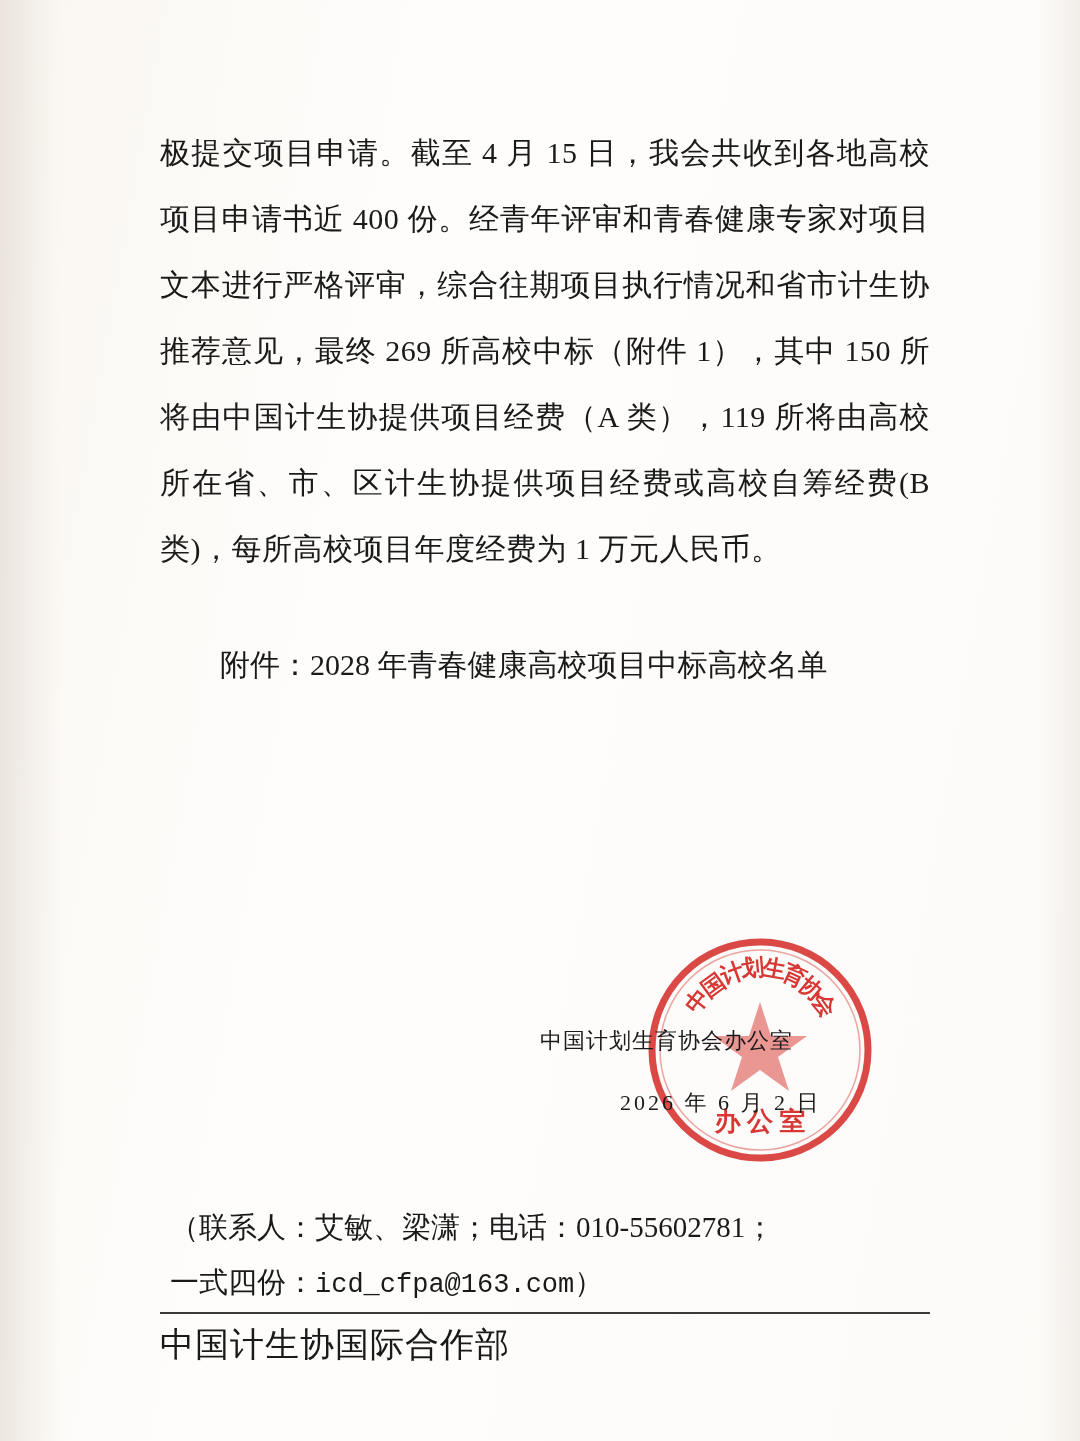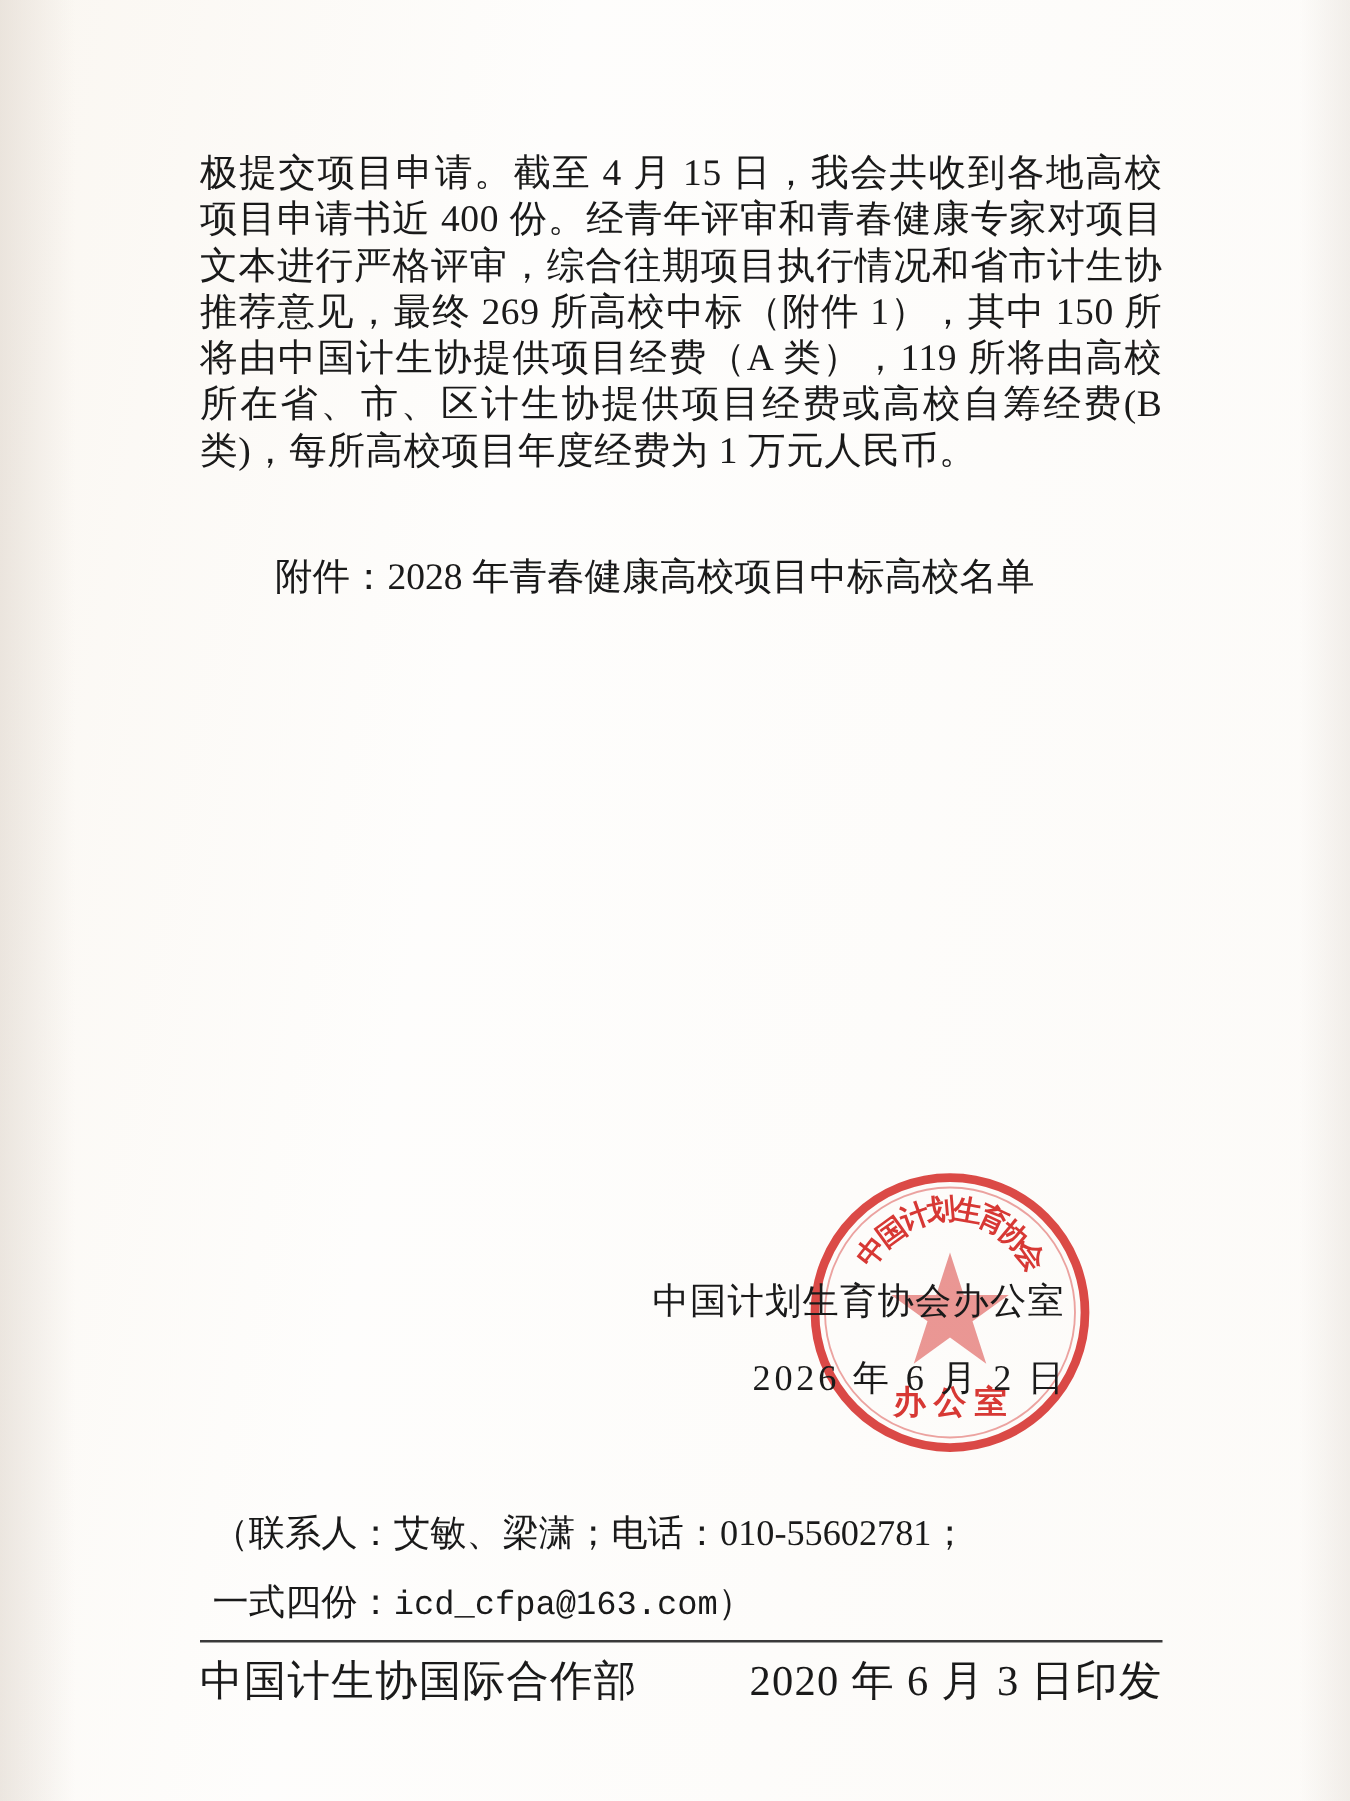--- a/index.html
+++ b/index.html
@@ -40,46 +40,46 @@
   }
   .content {
     position: absolute;
     left: 160px;
     top: 120px;
     width: 770px;
   }
   p.body-line {
     margin: 0;
     font-size: 30px;
-    line-height: 37px;
+    line-height: 66px;
     letter-spacing: 0.5px;
     text-align: justify;
     text-justify: inter-ideograph;
     white-space: pre-wrap;
   }
   .para {
     margin: 0 0 4px 0;
   }
   .indent {
     text-indent: 60px;
   }
   .attachment {
     margin-top: 56px;
     text-indent: 60px;
     font-size: 30px;
     line-height: 53px;
   }
   
   .sign-block {
     position: absolute;
-    left: 522px;
+    left: 540px;
     top: 1010px;
     width: 360px;
     text-align: left;
-    font-size: 29px;
+    font-size: 22px;
     line-height: 62px;
     letter-spacing: 1px;
   }
   .sign-line2 {
     padding-left: 80px;
     letter-spacing: 3px;
   }
   
   .seal {
     position: absolute;
@@ -169,15 +169,14 @@
   <div class="contact">
     <div>（联系人：艾敏、梁潇；电话：010-55602781；</div>
     <div>
       <span>一式四份：</span><span class="email">icd_cfpa@163.com</span><span>）</span>
     </div>
   </div>
 
   <div class="footer-rule"></div>
   <div class="footer">
     <span class="footer-left">中国计生协国际合作部</span>
-    <span class="footer-right">2020 年 6 月 3 日印发</span>
   </div>
 </div>
 
 </body></html>

